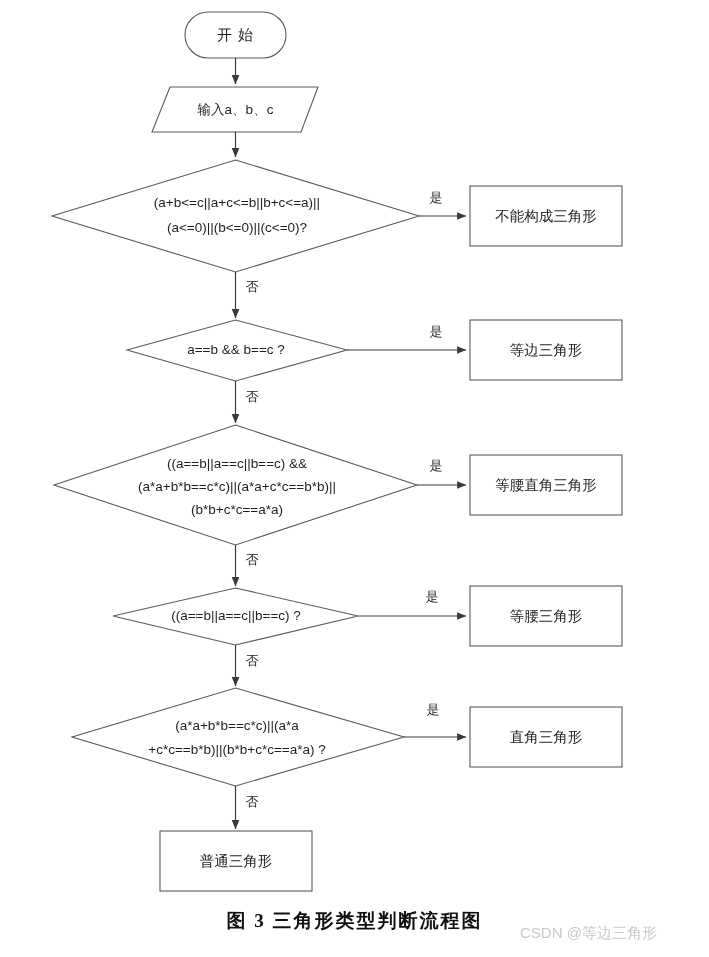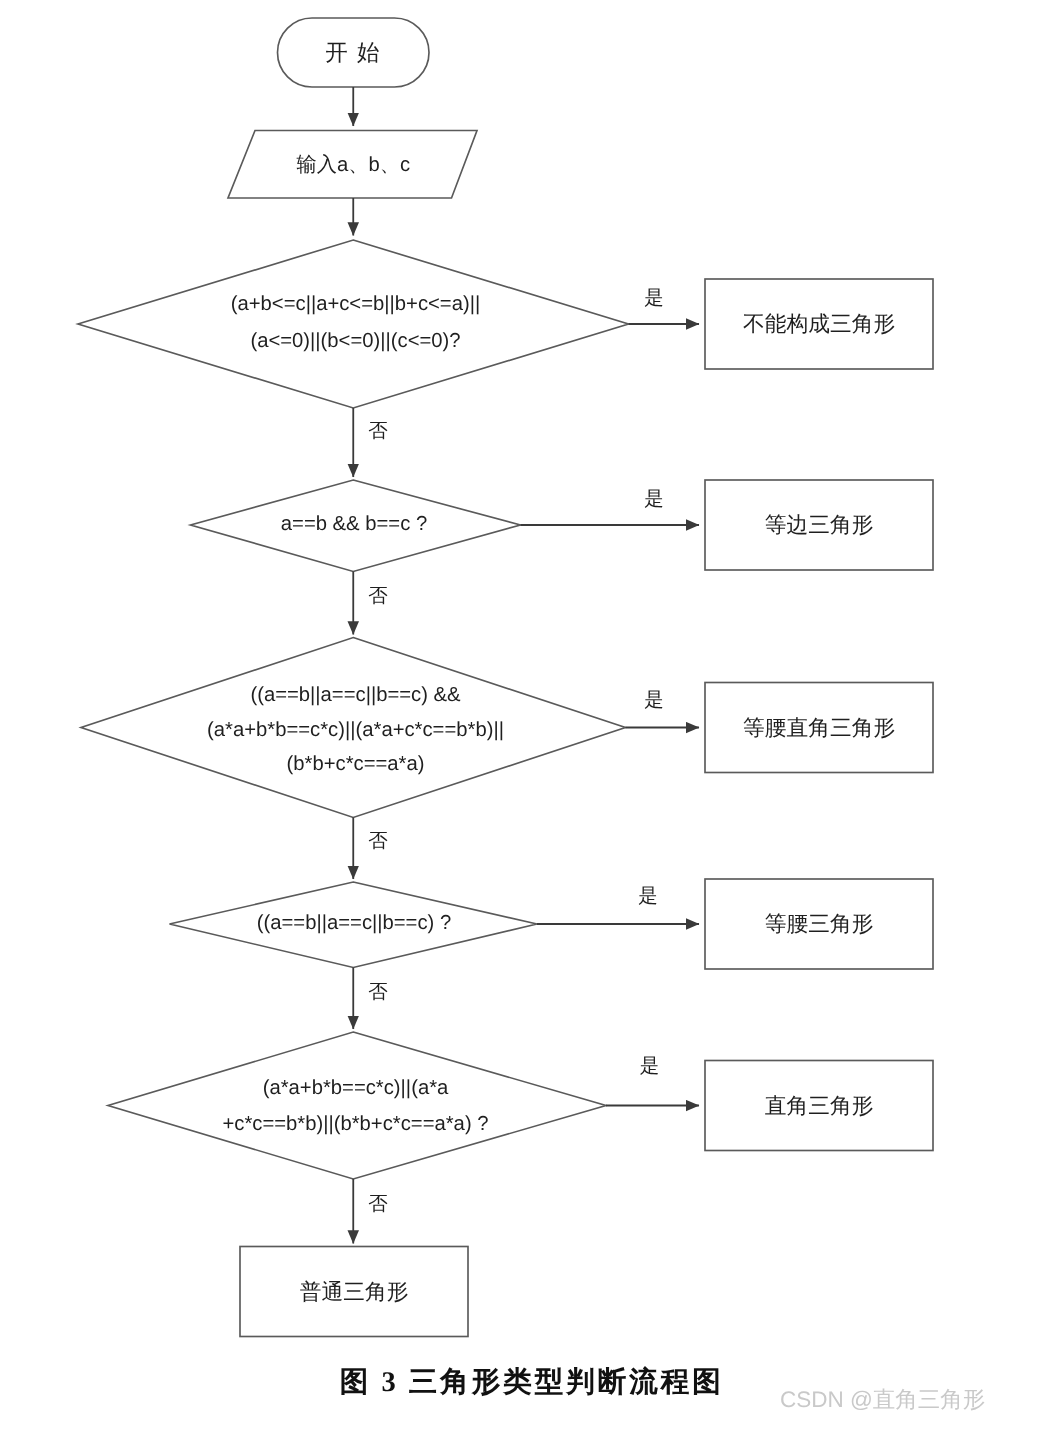--- a/index.html
+++ b/index.html
@@ -171,13 +171,13 @@
     <text class="shape-text box-label" x="546" y="738">直角三角形</text>
   </g>
 
   <g>
     <rect class="stroke-shape" x="160" y="831" width="152" height="60"></rect>
     <text class="shape-text box-label" x="236" y="862">普通三角形</text>
   </g>
 </svg>
 
 <div class="caption">图 3  三角形类型判断流程图</div>
-<div class="watermark">CSDN @直角三角形</div>
+<div class="watermark">CSDN @等边三角形</div>
 
 </body></html>

